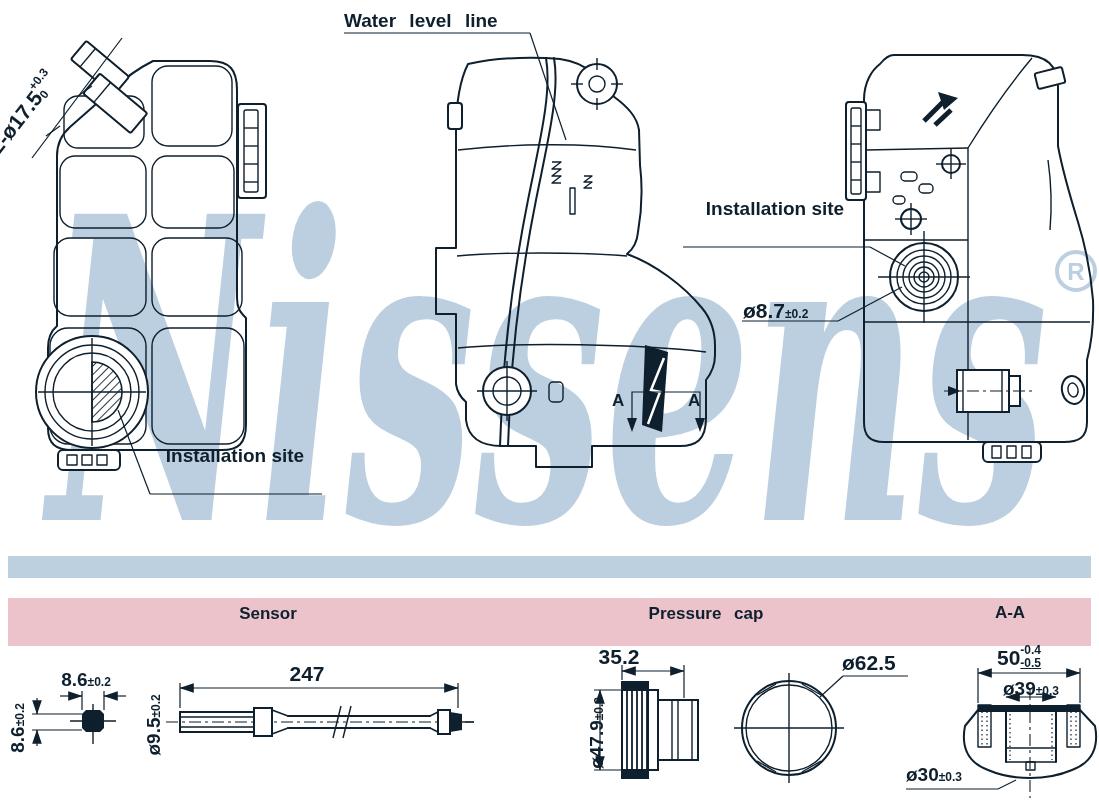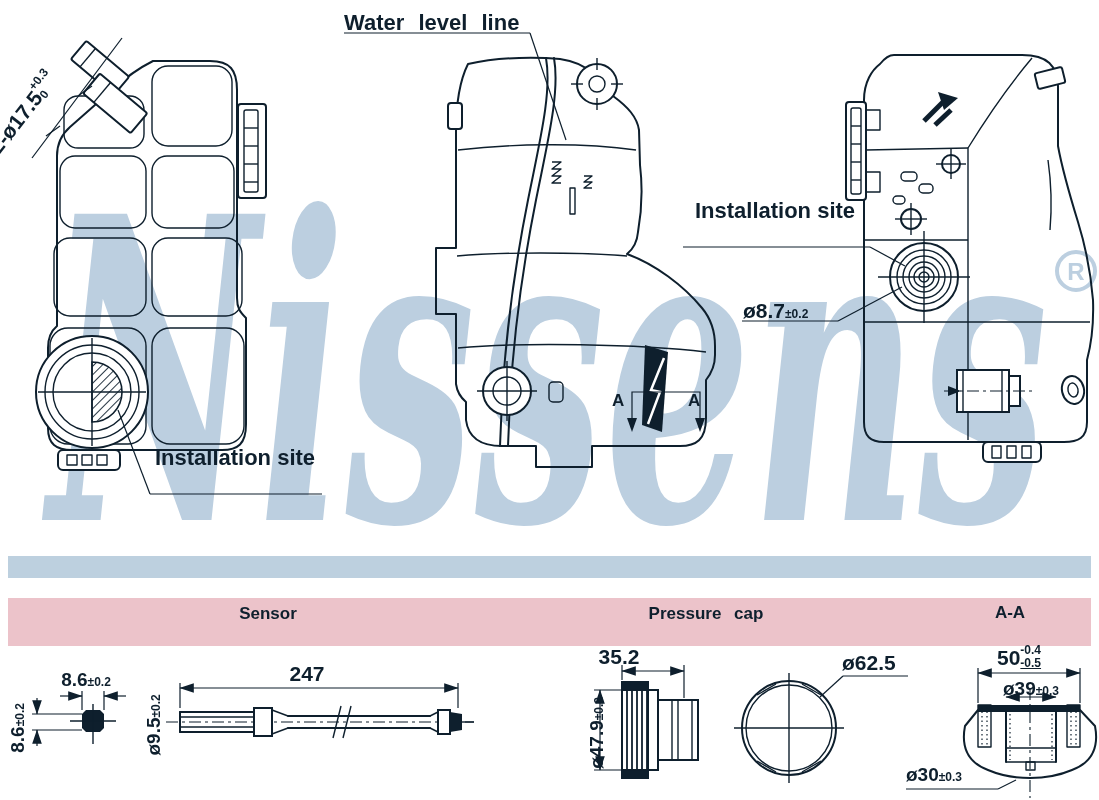--- a/index.html
+++ b/index.html
@@ -3,21 +3,21 @@
 <meta charset="utf-8">
 <style>
   html,body{margin:0;padding:0;background:#fff;}
   .canvas{position:relative;width:1099px;height:800px;background:#fff;overflow:hidden;
           font-family:"Liberation Sans",sans-serif;color:#0e1f2d;}
   .bar{position:absolute;left:8px;width:1083px;}
   .bar-blue{top:556px;height:22px;}
   .bar-pink{top:598px;height:48px;}
   svg.art{position:absolute;left:0;top:0;z-index:2;}
   .lbl{position:absolute;z-index:3;color:#0e1f2d;font-weight:700;white-space:nowrap;
-       font-size:22px;line-height:1.25;}
+       font-size:19px;line-height:1.25;}
   .center{text-align:center;}
   .dimtxt{font-size:19px;}
   .dimtxt .tol{font-size:12px;font-weight:700;}
   .stack{display:inline-block;vertical-align:middle;font-size:12px;line-height:1.15;text-align:left;}
   .rot90{transform:rotate(-90deg);}
   .rot52{transform:rotate(-52deg);transform-origin:0 100%;}
   .bartitle{font-size:17px;word-spacing:8px;}
   .big{font-size:21px;}
   .aletter{font-size:17px;}
   .wsp{word-spacing:8px;}

